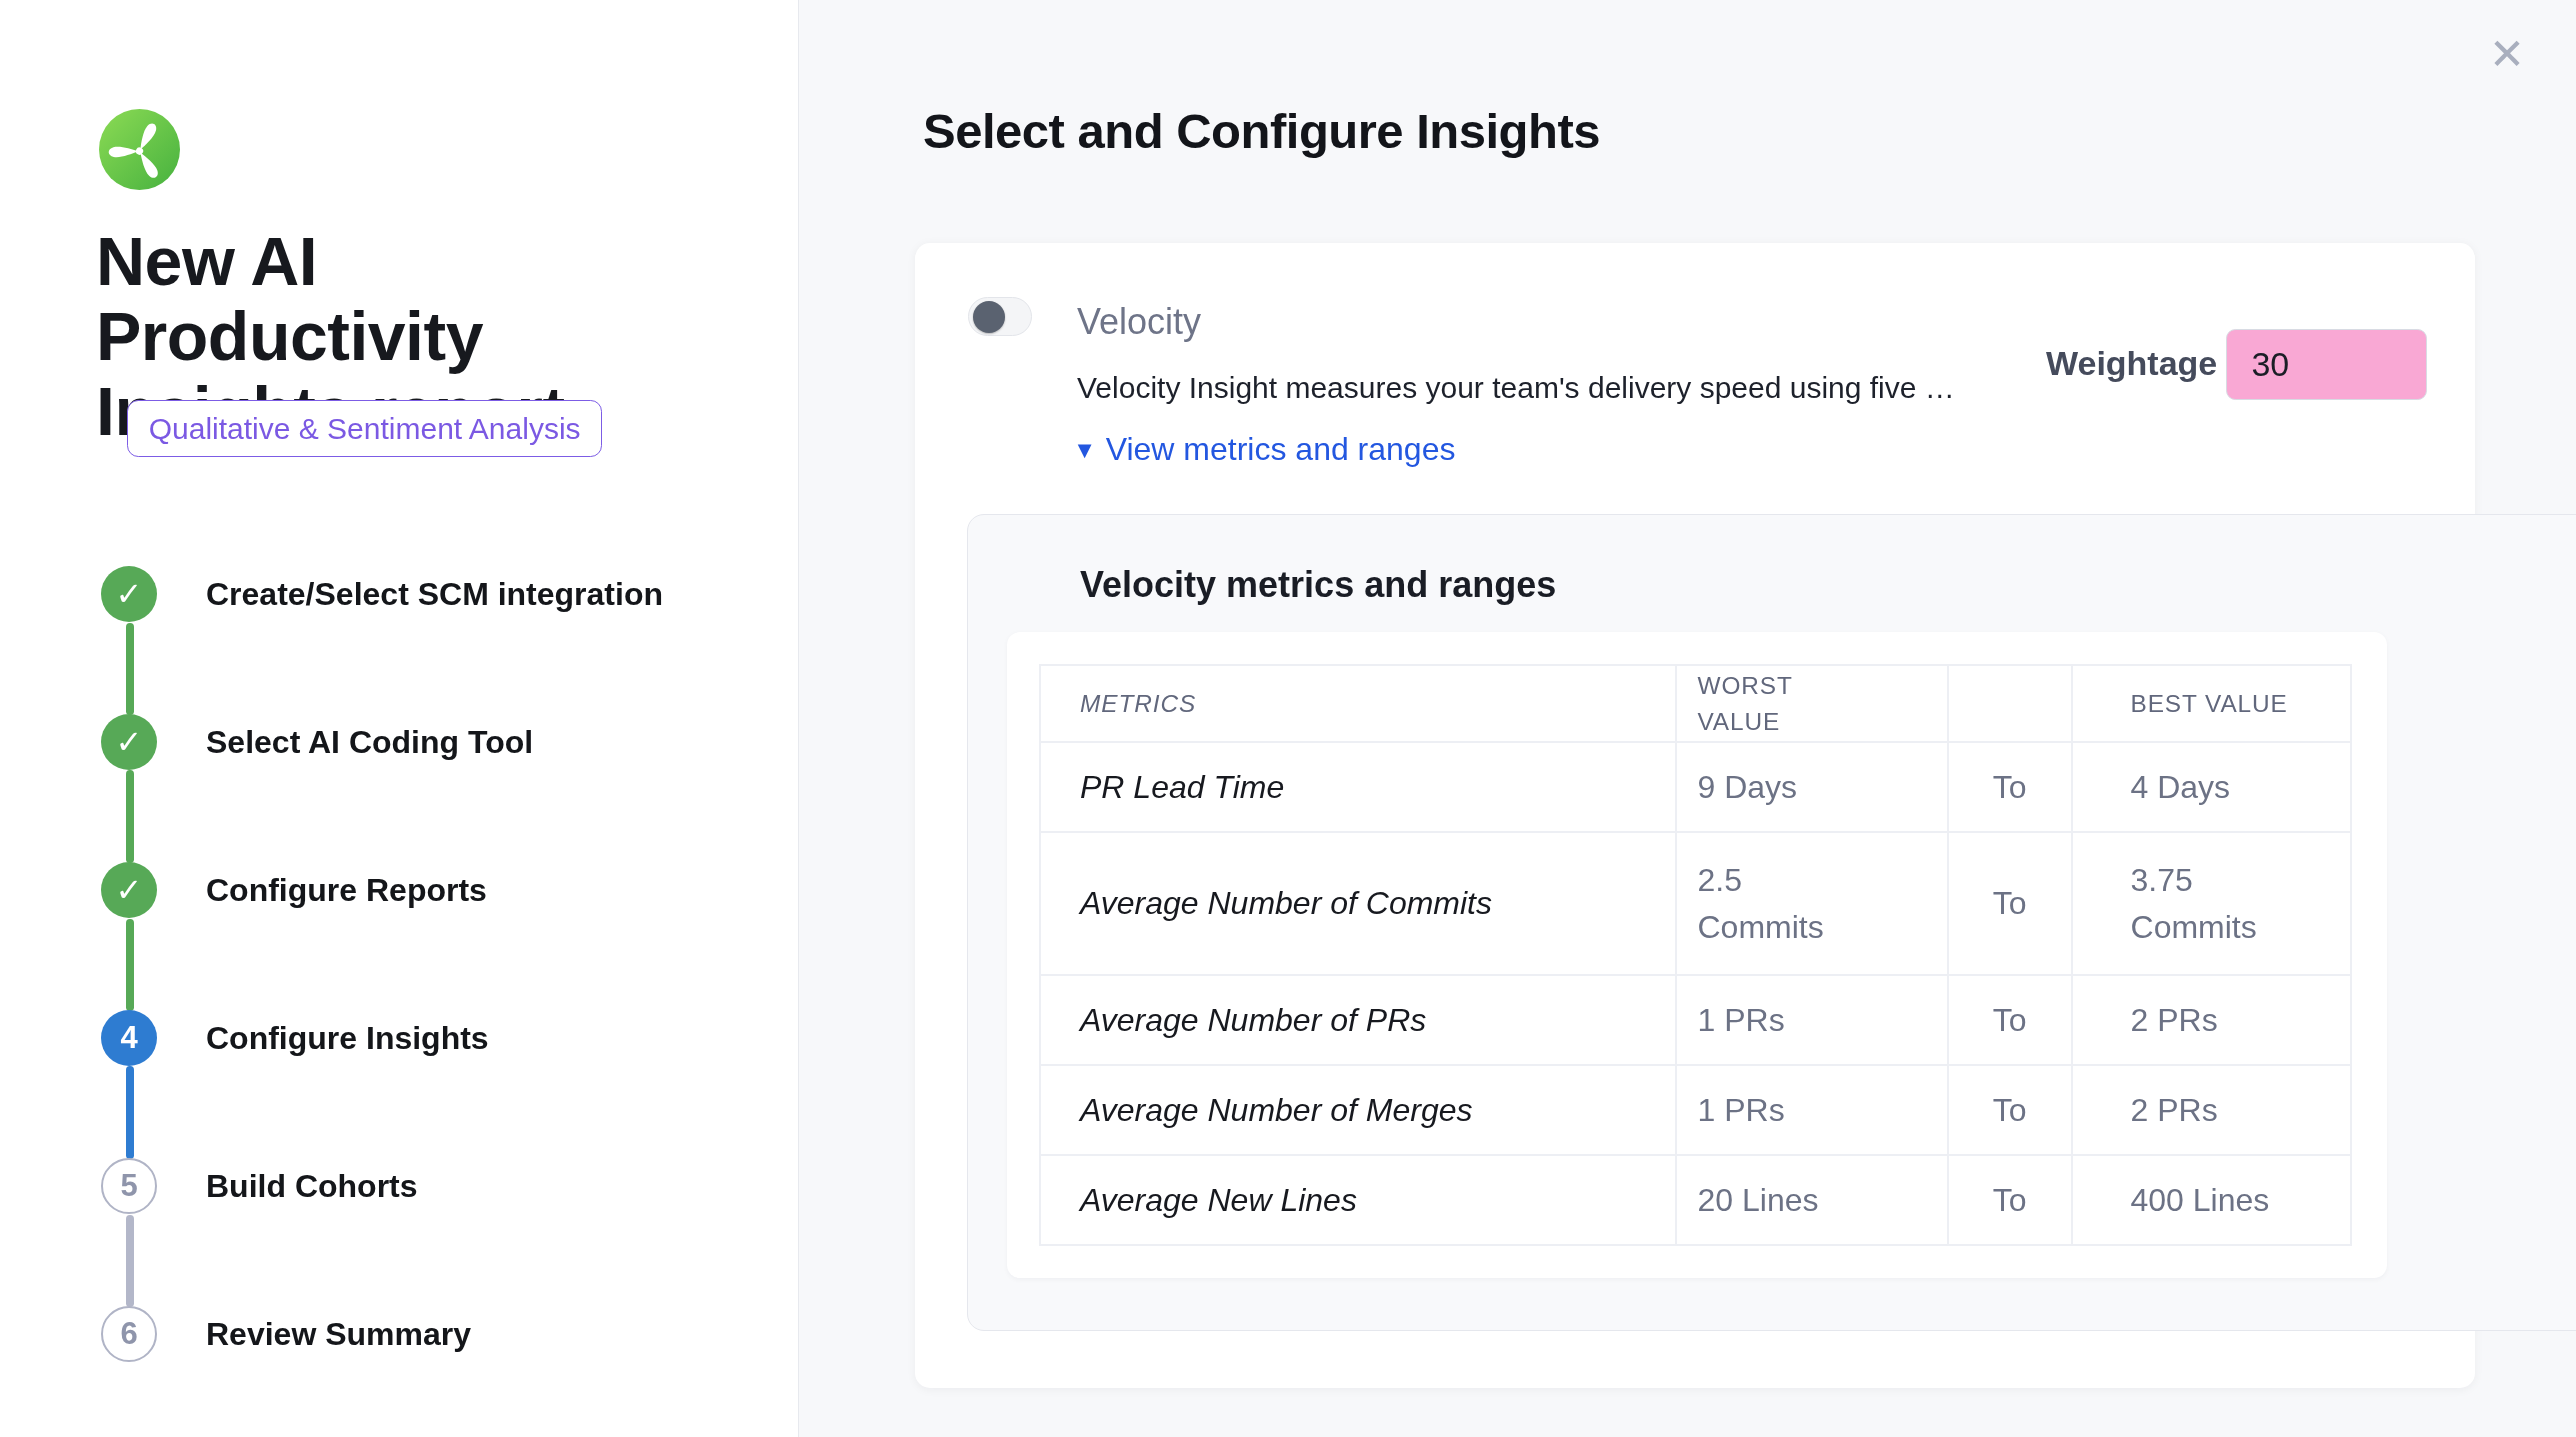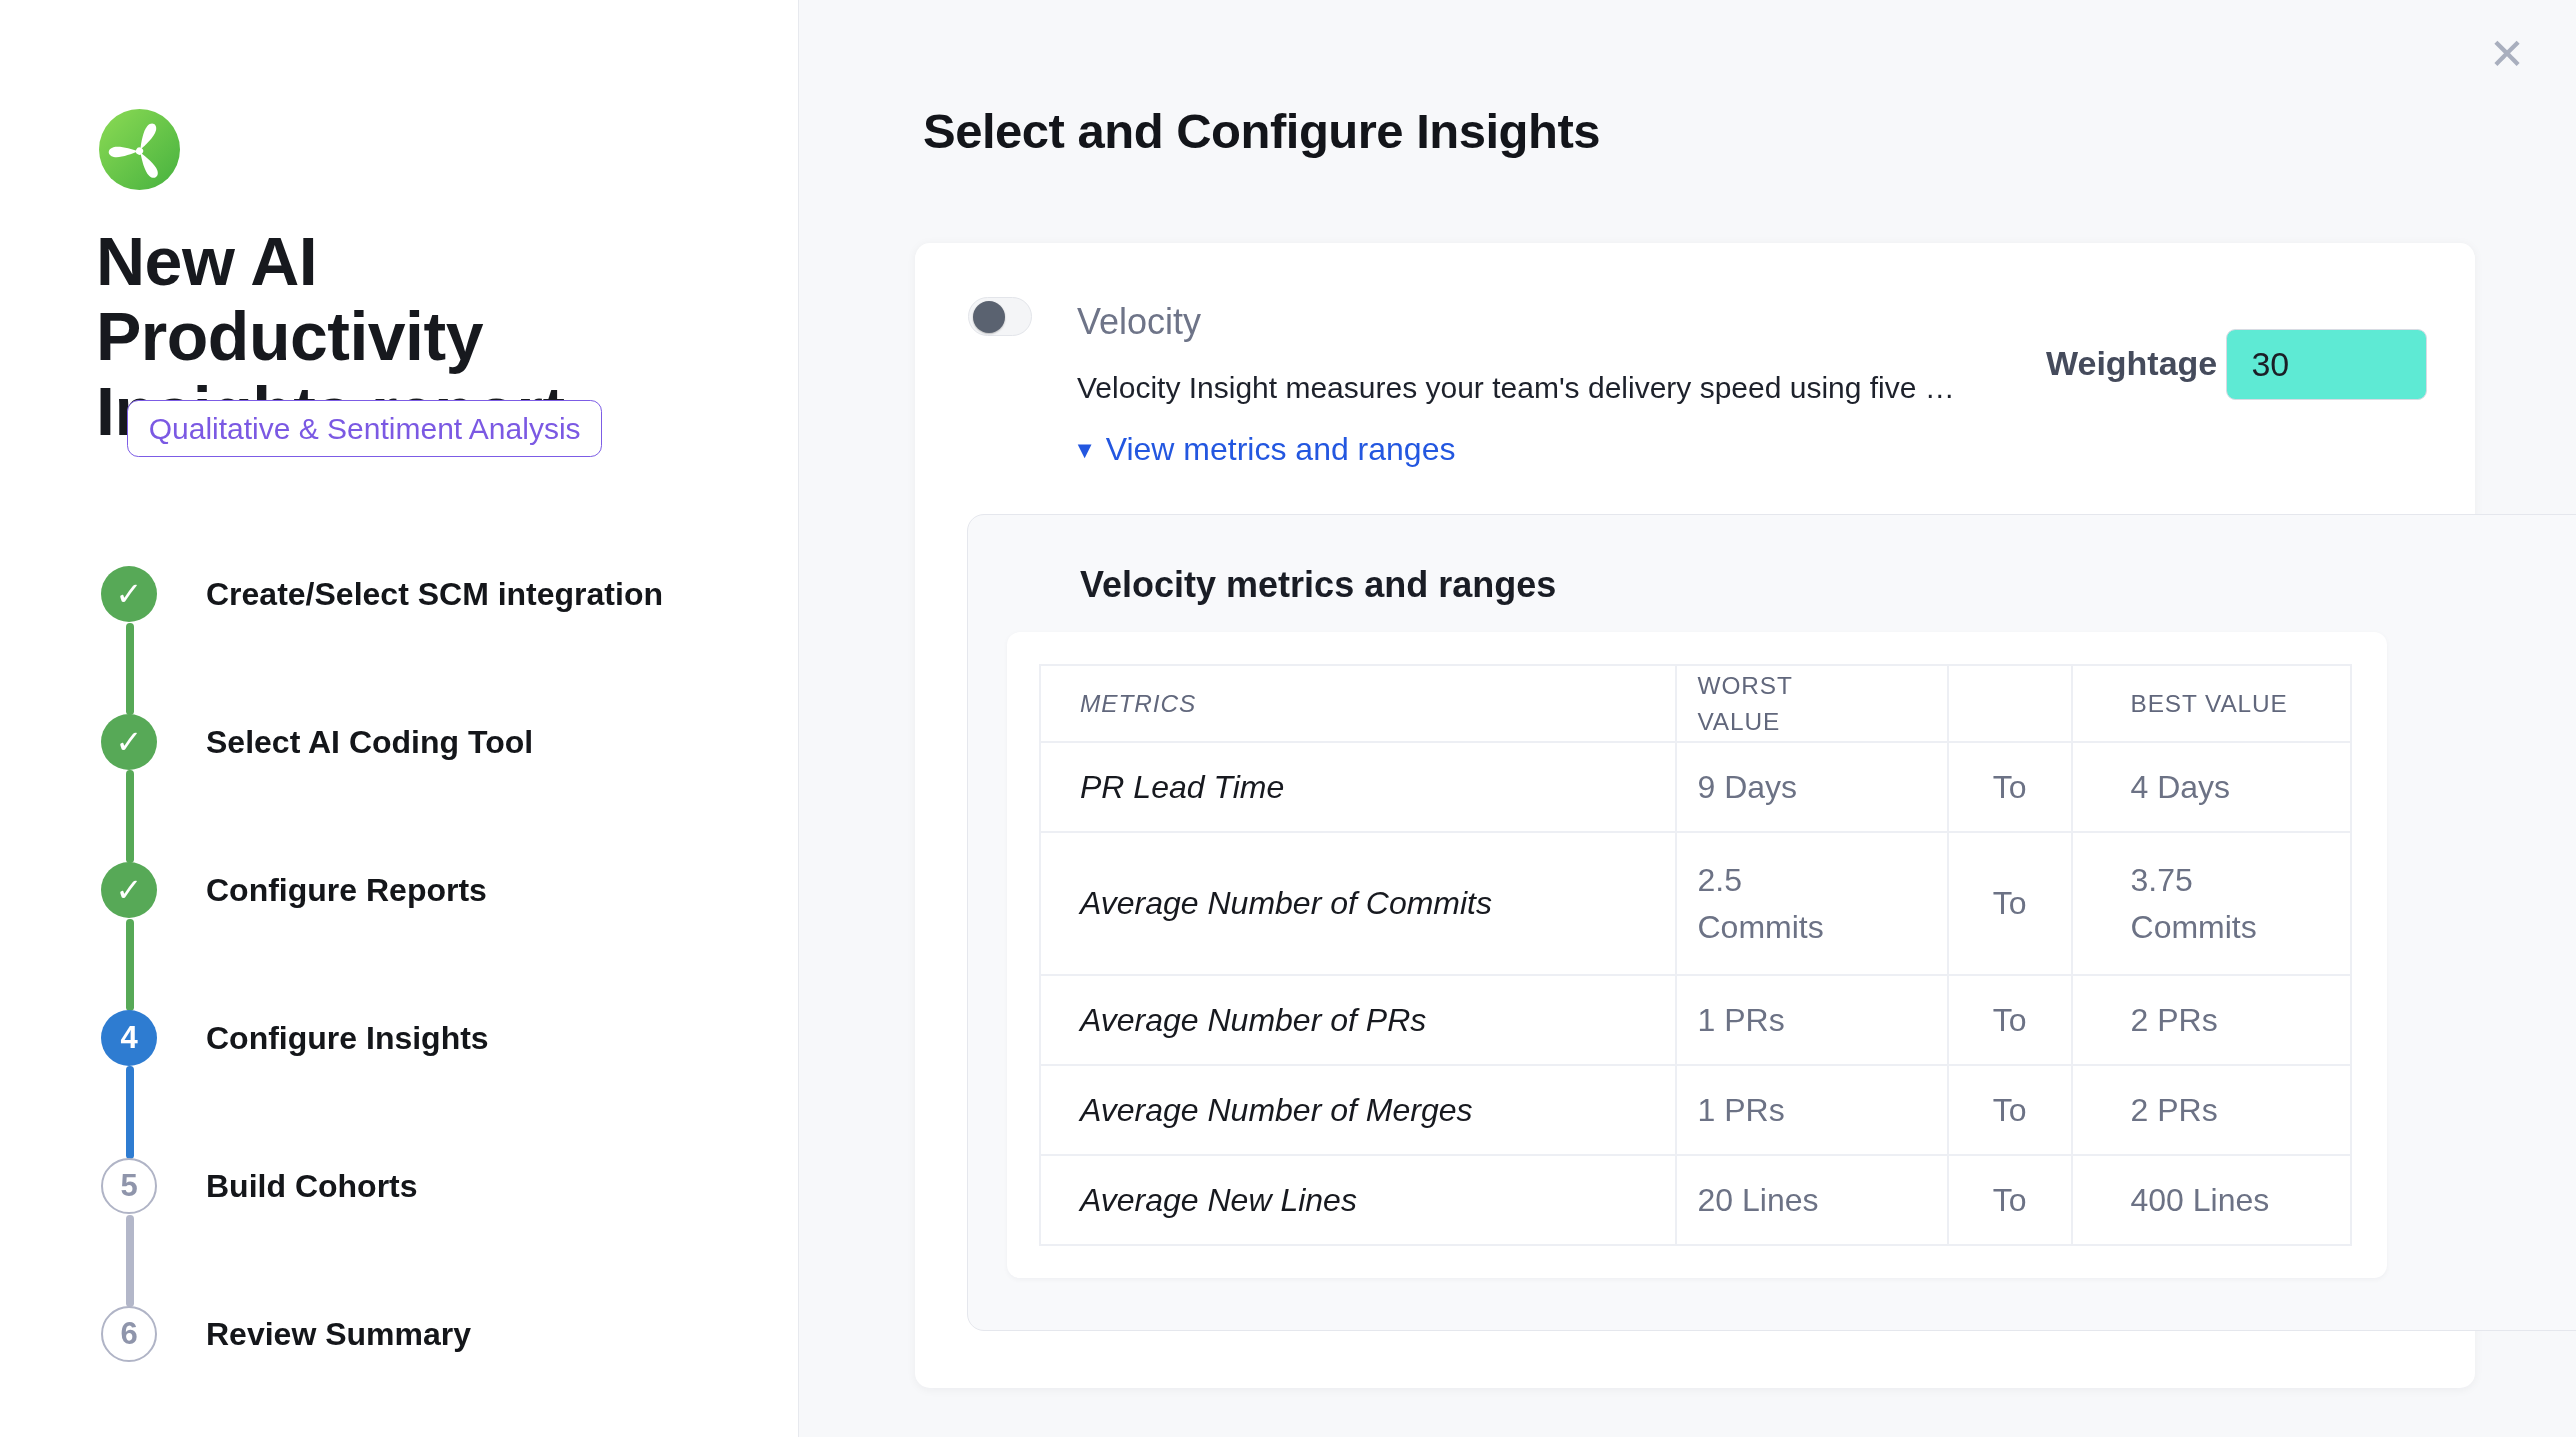--- a/index.html
+++ b/index.html
@@ -48,21 +48,21 @@
 
   .insight-name { position:absolute; left:162px; top:58px; font-size:36px; font-weight:500; color:#6E7488; }
   .insight-desc { position:absolute; left:162px; top:128px; font-size:30px; color:#1D212B; max-width:958px; white-space:nowrap; }
   .metrics-link { position:absolute; left:158px; top:188px; display:flex; align-items:center; gap:9.4px;
     color:#2357E0; font-size:32px; font-weight:500; cursor:pointer; text-decoration:none; }
   .caret { font-size:23.5px; line-height:32px; color:#2357E0; }
 
   .weightage-label { position:absolute; left:1131px; top:101px; font-size:34px; font-weight:600; color:#454B5C; }
   .weightage-input { position:absolute; left:1311px; top:86px; width:201px; height:71px;
     border:1.9px solid #D8DBE3; border-radius:9.4px; font-size:34px; color:#1B1E26;
-    padding:0 0 0 24.4px; font-family:inherit; background:#5eead4; outline:none; }
+    padding:0 0 0 24.4px; font-family:inherit; background:#f9a8d4; outline:none; }
 
   .subpanel { position:absolute; left:52px; top:271px; width:1696px; height:817px;
     background:#F8F9FB; border:1.9px solid #E5E7ED; border-radius:17px; }
   .subpanel-title { position:absolute; left:112px; top:49px; font-size:36px; font-weight:700; color:#1A1D25; }
   .table-card { position:absolute; left:39px; top:117px; width:1380px;
     background:#fff; border-radius:13px; box-shadow:0 1.9px 5.6px rgba(16,24,40,0.04); padding:32px; }
 
   table.metrics { border-collapse:separate; border-spacing:2.8px; background:#EDEFF4; width:1313px; }
   .metrics th, .metrics td { background:#fff; text-align:left; vertical-align:middle; }
   .metrics th { height:75px; font-size:24.4px; font-weight:500; letter-spacing:0.9px; color:#61677C; }

